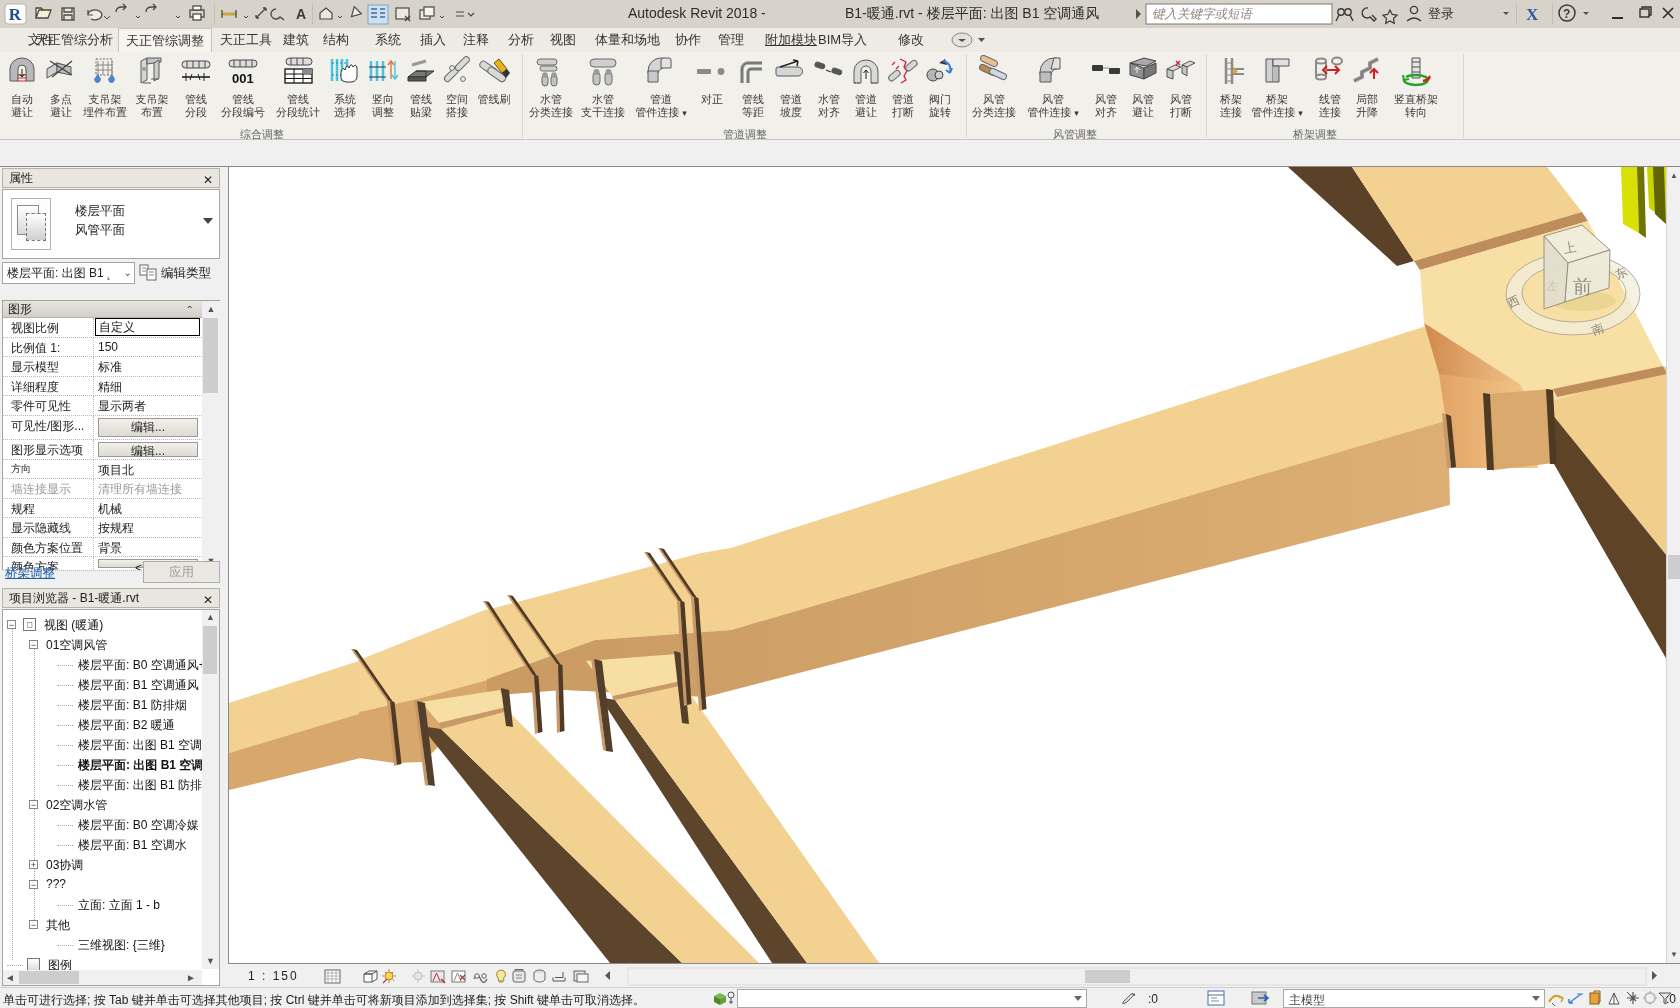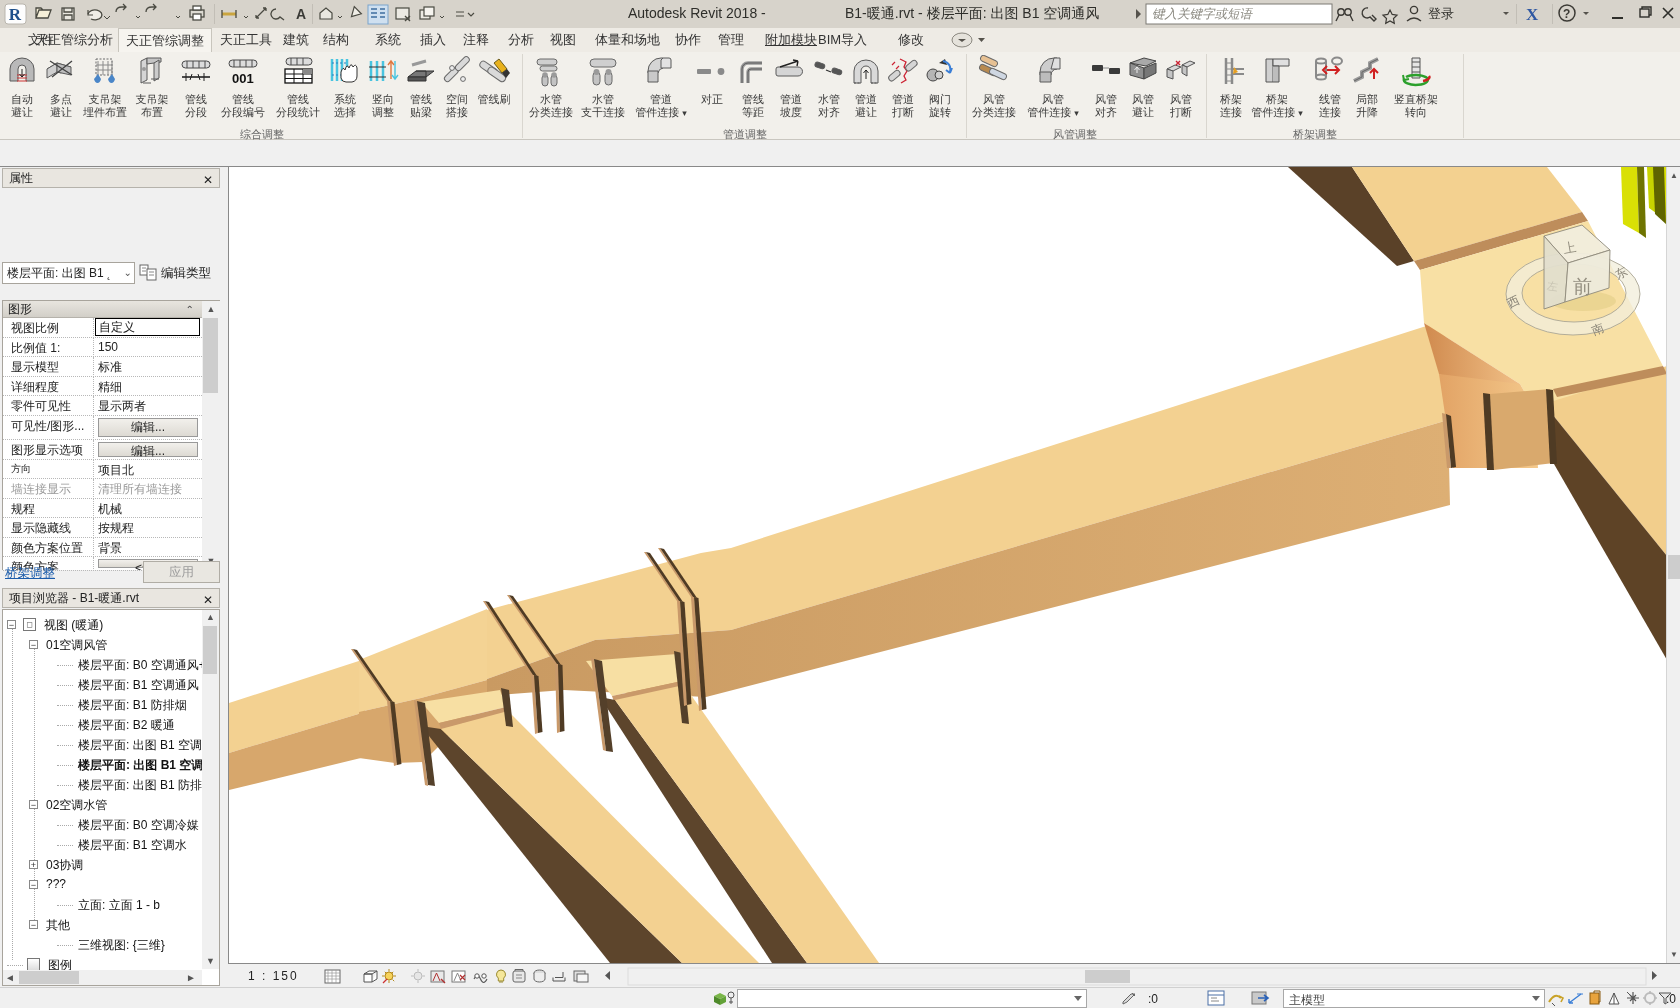--- a/index.html
+++ b/index.html
@@ -460,20 +460,28 @@
           <path d="M4 20 l1 5 l5 -1" fill="none" stroke="#2ca02c" stroke-width="2"></path>
           <path d="M24 26 a9 4 0 0 0 6 -5" fill="none" stroke="#d02020" stroke-width="2.5"></path>
         </svg>
       <div class="lb">竖直桥架</div><div class="lb">转向</div>
     </div>
   </div>
   <div id="gapstrip" class="abs"></div>
   <div id="leftcol" class="abs">
 
     <div class="phead" style="top:1px;">属性<span class="pclose">✕</span></div>
+    <div class="abs" style="left:2px;top:22px;width:218px;height:70px;background:#fff;border:1px solid #a8a49c;">
+      <div class="abs" style="left:8px;top:8px;width:40px;height:52px;background:#fdfdfd;border:1px solid #b5b2ab;">
+        <div class="abs" style="left:5px;top:6px;width:22px;height:30px;background:linear-gradient(#fff,#d8d8d8);border:1px solid #8a8a8a;"></div>
+        <div class="abs" style="left:14px;top:14px;width:20px;height:28px;background:linear-gradient(#fff,#cfcfcf);border:1px dashed #777;"></div>
+      </div>
+      <div class="abs" style="left:72px;top:12px;font-size:12.5px;color:#222;line-height:19px;">楼层平面<br>风管平面</div>
+      <div class="abs" style="right:6px;top:28px;width:0;height:0;border-left:5px solid transparent;border-right:5px solid transparent;border-top:6px solid #444;"></div>
+    </div>
     <div class="abs" style="left:2px;top:95px;width:133px;height:22px;background:#fff;border:1px solid #a8a49c;font-size:12px;color:#222;line-height:20px;padding-left:4px;white-space:nowrap;overflow:hidden;">楼层平面: 出图 B1 ˛<span style="position:absolute;right:2px;top:0px;color:#555;font-size:10px;">⌄</span></div>
     <div class="abs" style="left:139px;top:95px;width:81px;height:22px;">
       <svg width="20" height="20" style="position:absolute;left:0;top:1px">
           <rect x="1" y="2" width="8" height="10" fill="#fff" stroke="#666"></rect>
           <rect x="8" y="6" width="9" height="11" fill="#fff" stroke="#666"></rect>
           <path d="M3 5 h4 M3 8 h4 M10 9 h5 M10 12 h5" stroke="#888"></path>
         </svg>
       <span style="position:absolute;left:22px;top:3px;font-size:12.5px;color:#222;white-space:nowrap;">编辑类型</span>
     </div>
 
@@ -819,20 +827,21 @@
             <rect x="4" y="7" width="11" height="8" fill="#f5f5f5" stroke="#666"></rect>
           </g>
       </g>
       <path d="M382 6 l-5 4.5 l5 4.5 z" fill="#555"></path>
       <rect x="400" y="3" width="1018" height="17" fill="#f0f0f0" stroke="#dcdcdc"></rect>
       <rect x="857" y="5" width="45" height="13" fill="#cdcdcd"></rect>
       <path d="M1424 6 l5 4.5 l-5 4.5 z" fill="#555"></path>
     </svg>
   </div>
   <div id="statusbar" class="abs">
+    <span style="position:absolute;left:3px;top:4px;white-space:nowrap;">单击可进行选择; 按 Tab 键并单击可选择其他项目; 按 Ctrl 键并单击可将新项目添加到选择集; 按 Shift 键单击可取消选择。</span>
     <svg width="30" height="21" style="position:absolute;left:710px;top:0">
         <path d="M4 8 l6 -3 l6 3 l-6 3 z" fill="#7ab648"></path>
         <path d="M4 8 v6 l6 3 v-6 z" fill="#4e8a2a"></path>
         <path d="M16 8 v6 l-6 3 v-6 z" fill="#63a238"></path>
         <circle cx="21" cy="7" r="3" fill="none" stroke="#555"></circle>
         <path d="M21 10 v6 m-2 -2 h4" stroke="#555"></path>
       </svg>
     <span style="position:absolute;left:737px;top:1px;width:350px;height:19px;background:#fff;border:1px solid #a8a8a8;">
         <i style="position:absolute;right:4px;top:6px;border-left:4px solid transparent;border-right:4px solid transparent;border-top:5px solid #666;"></i>
       </span>

